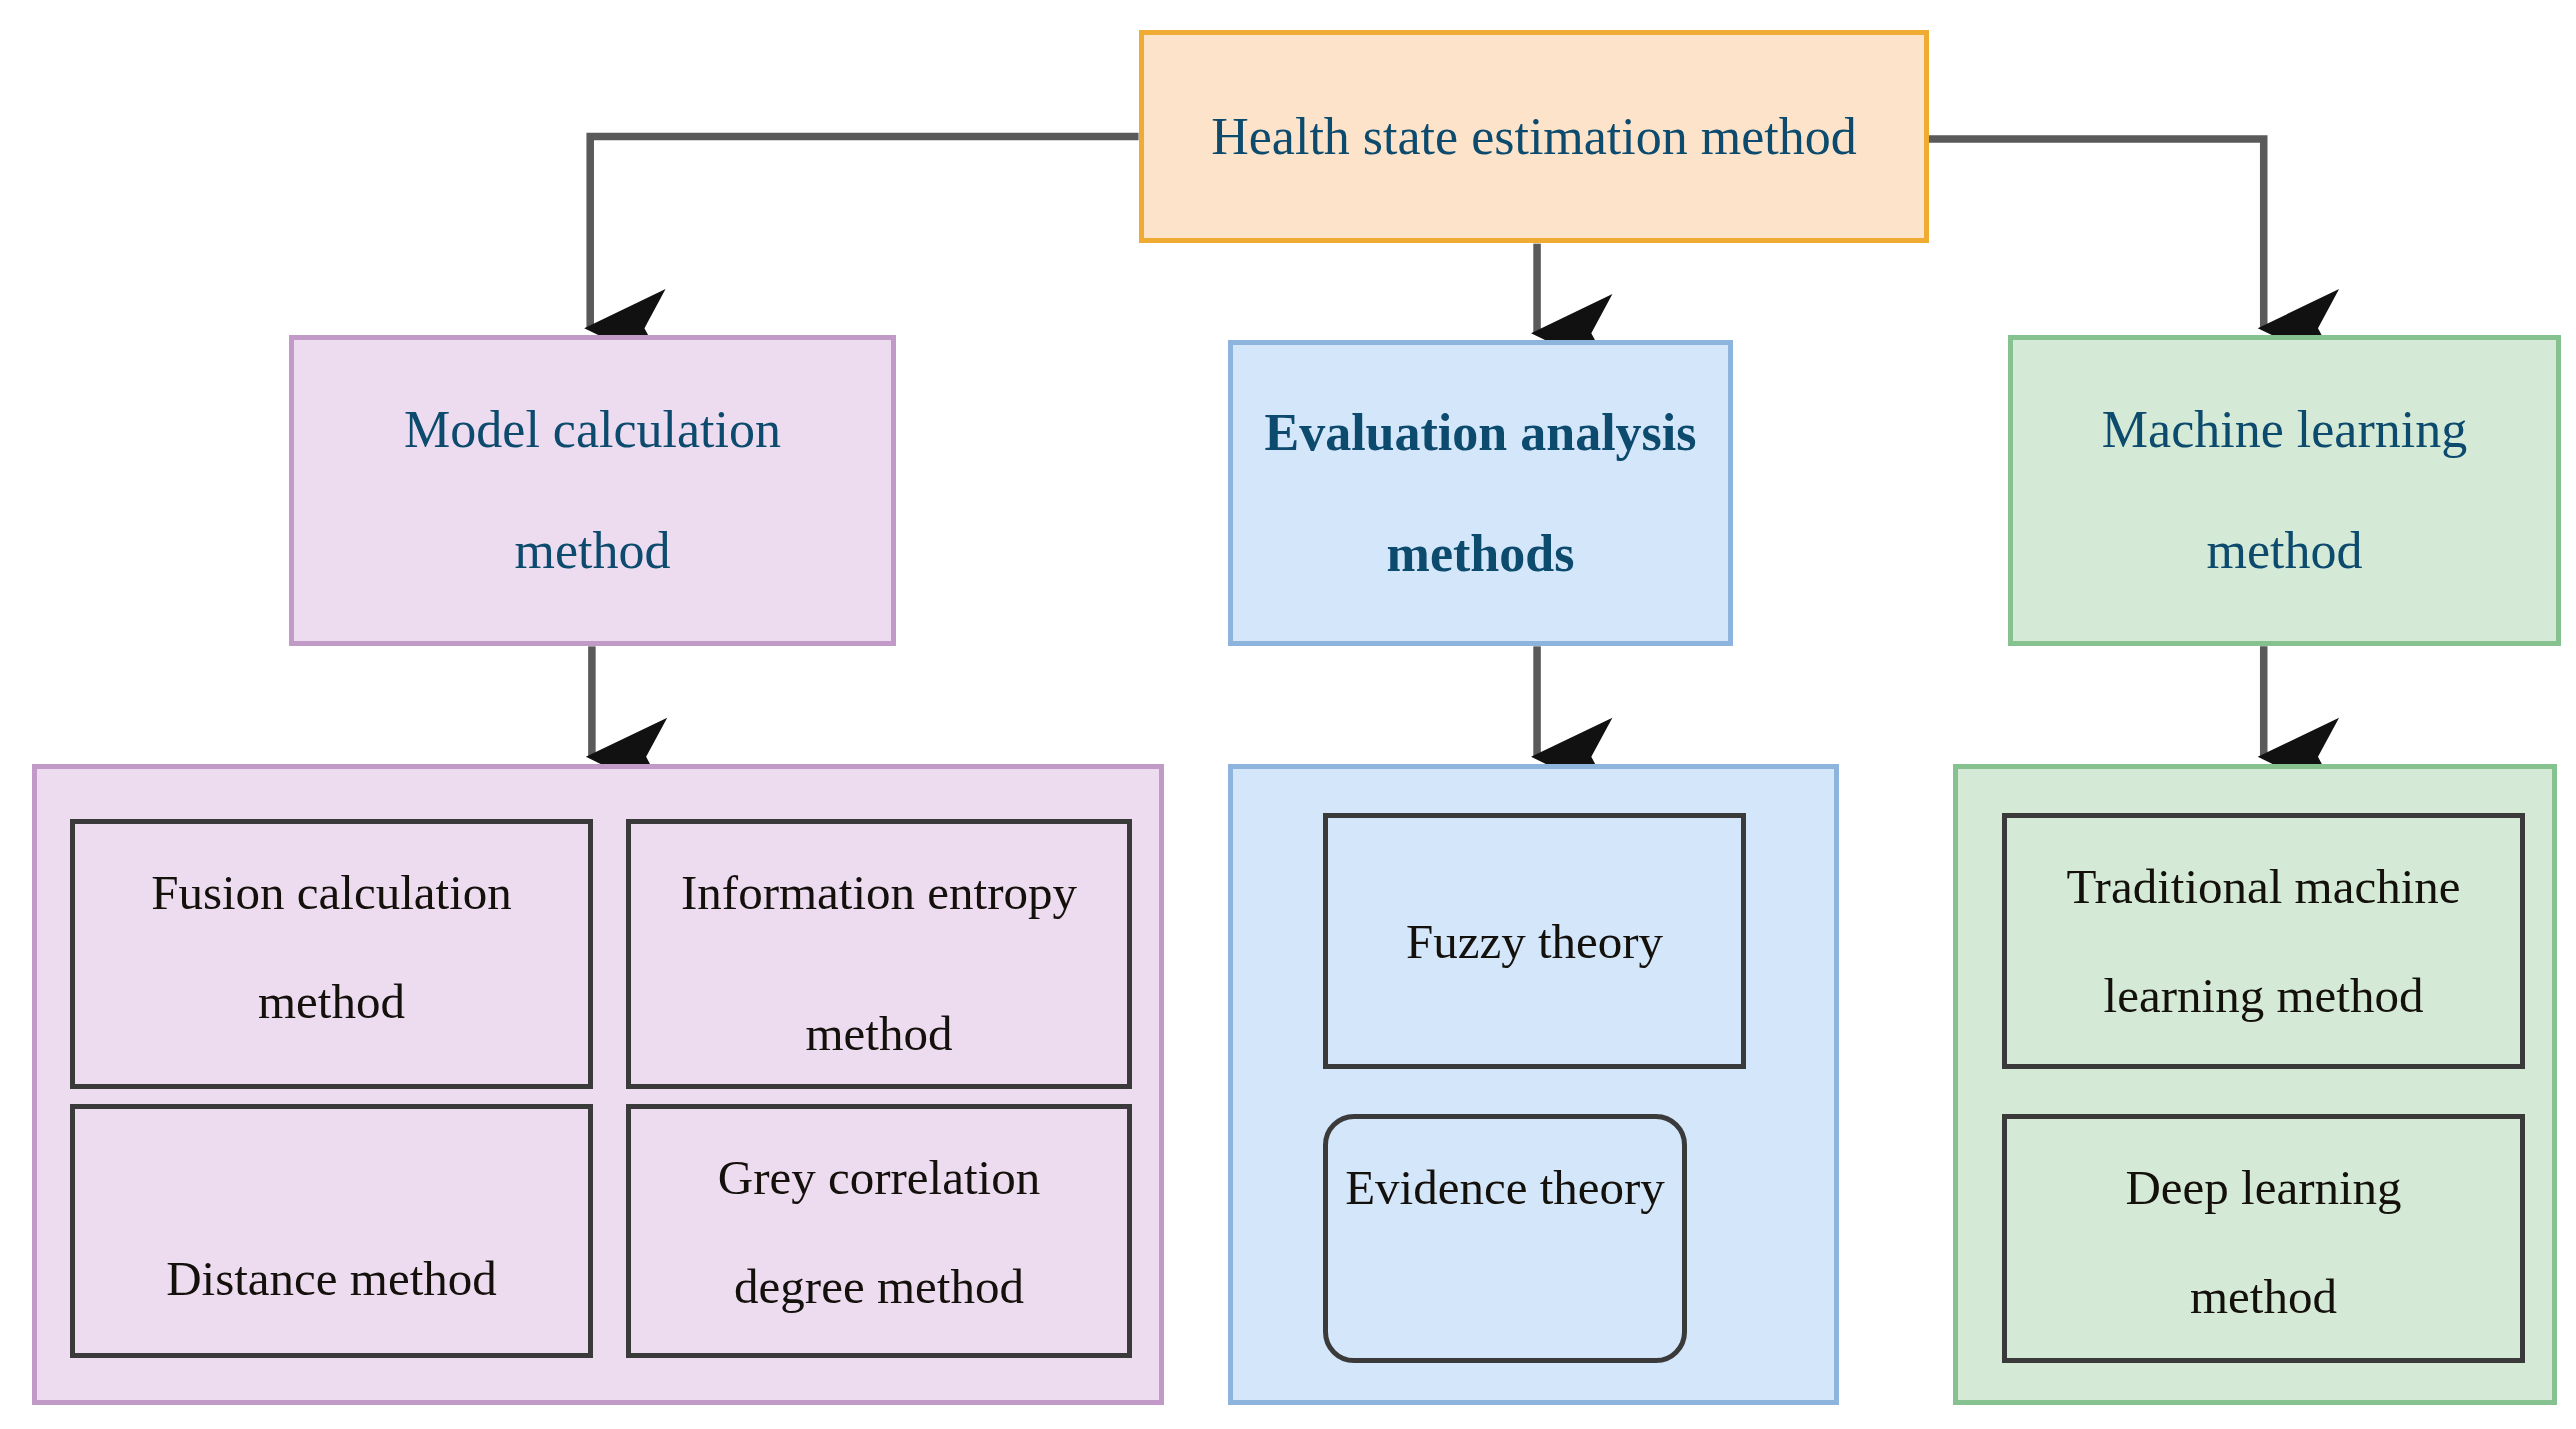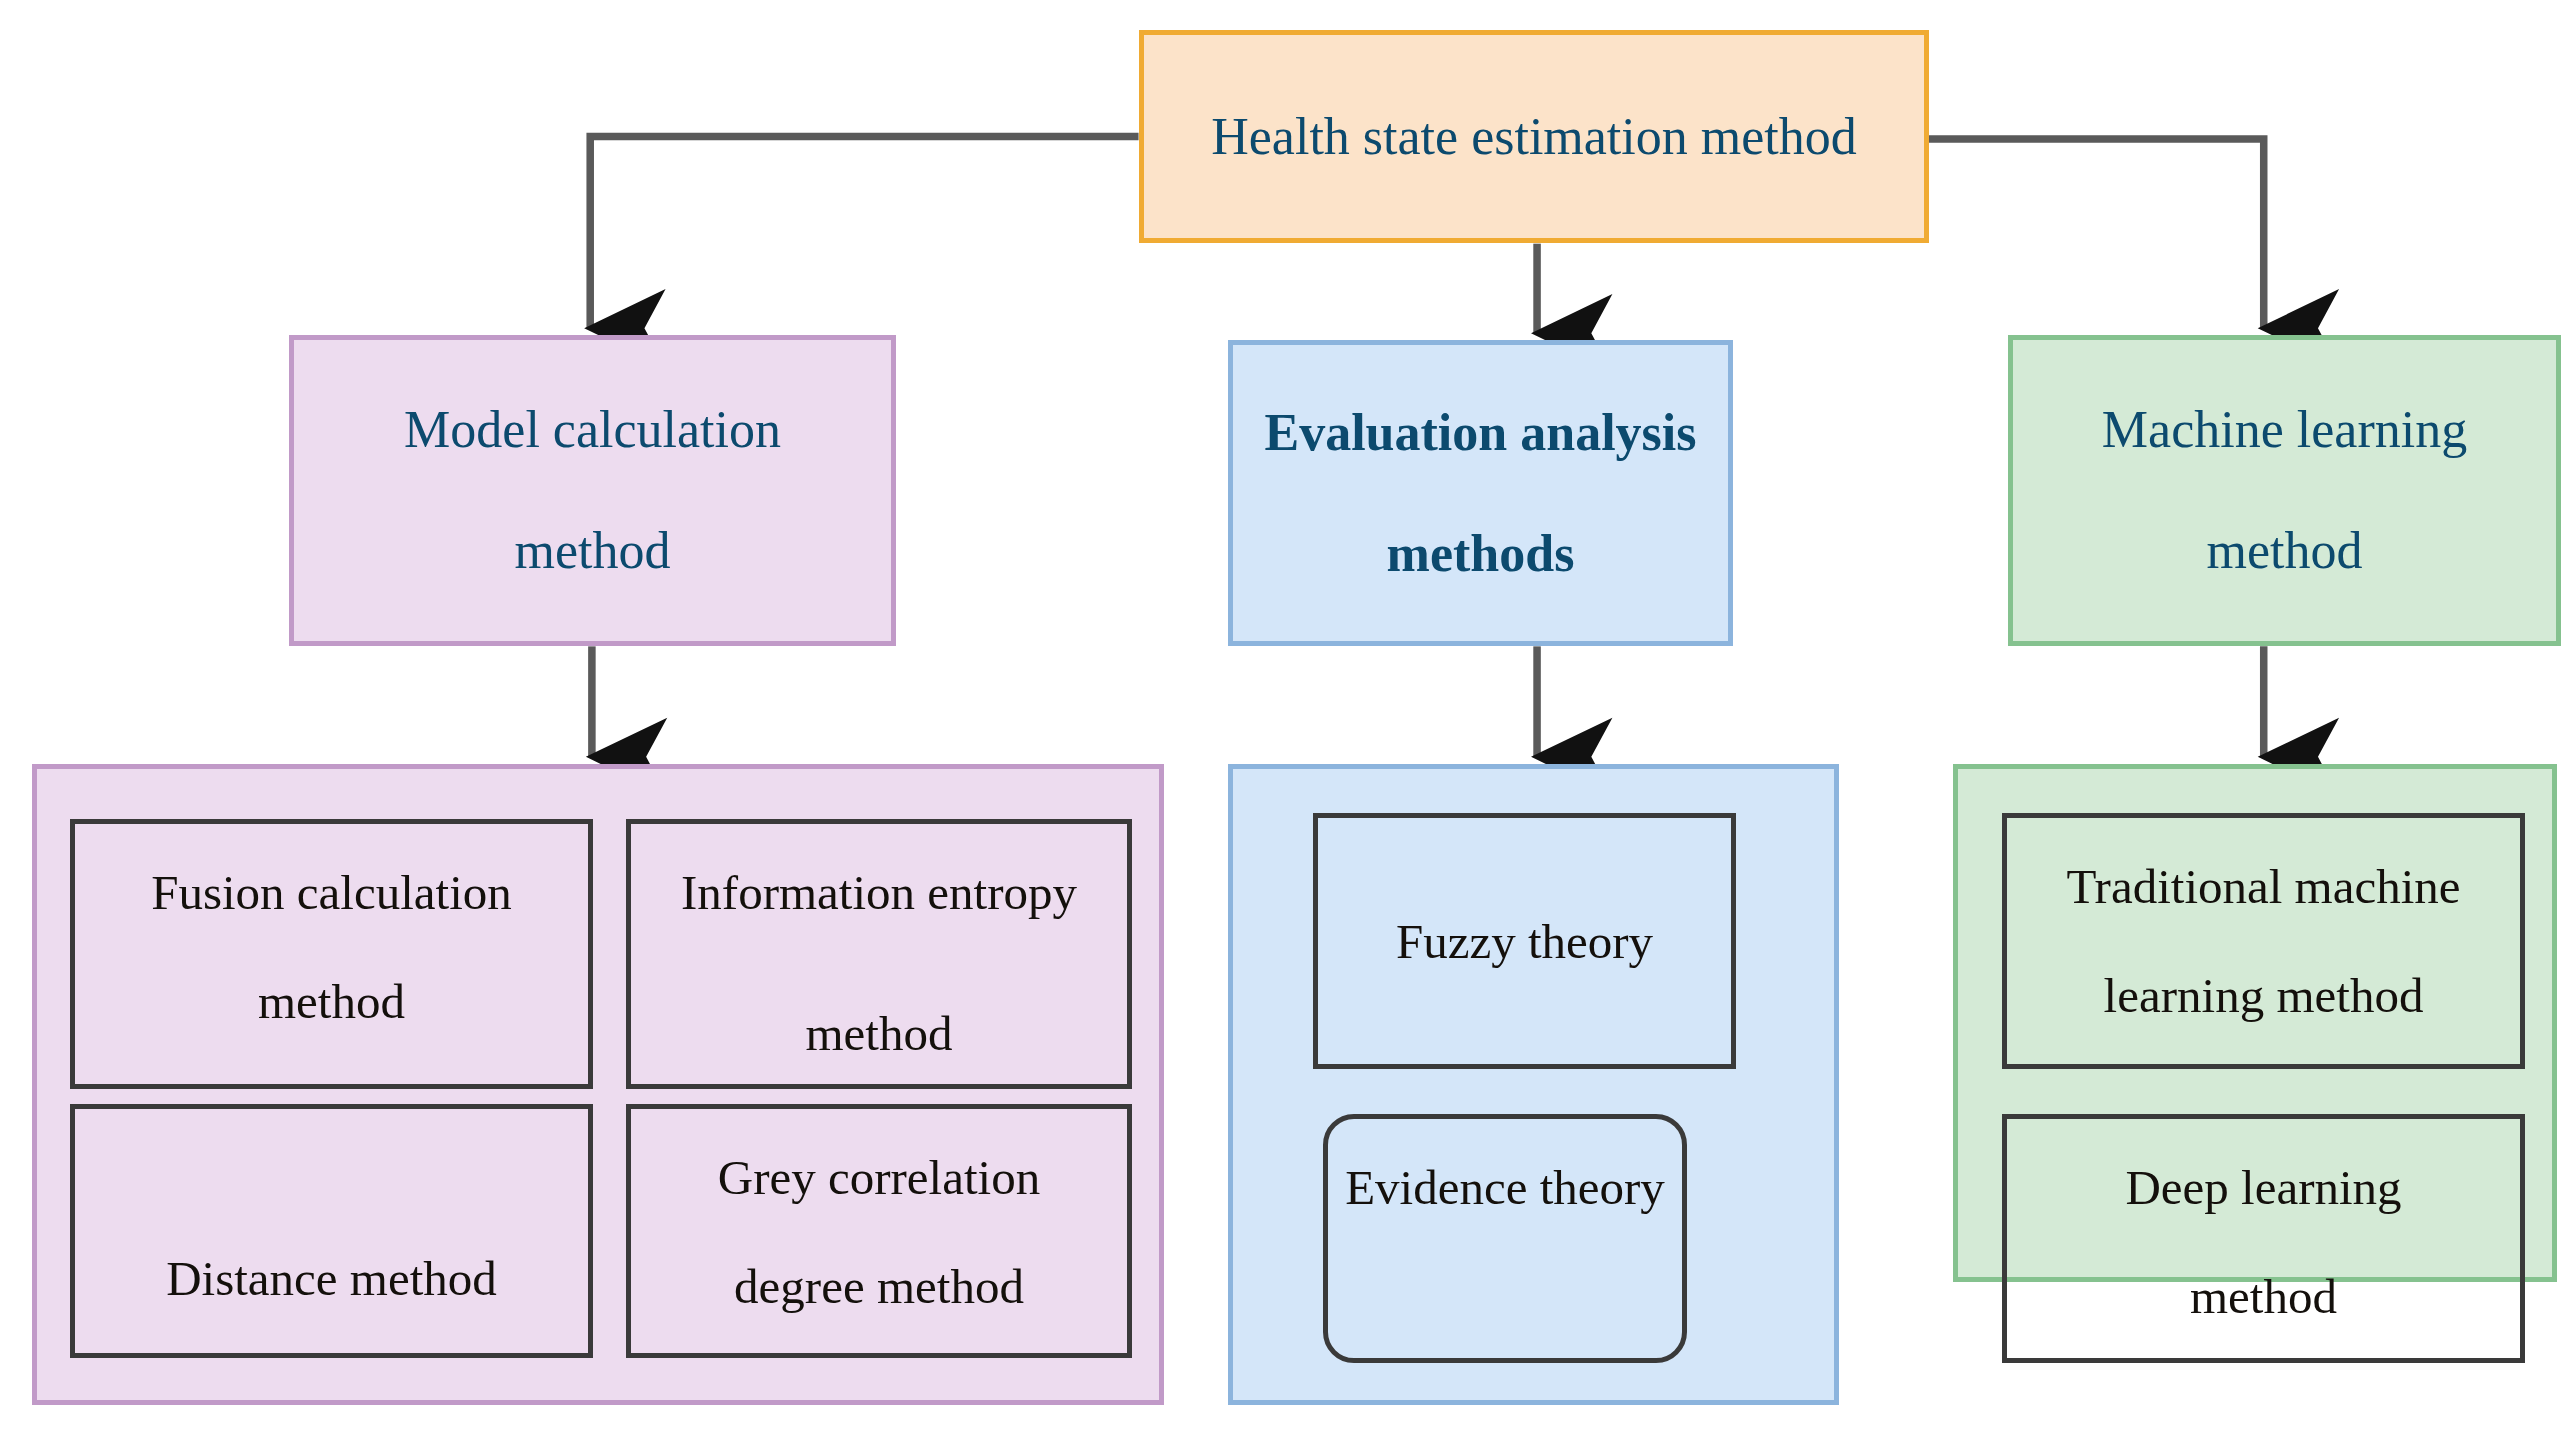--- a/index.html
+++ b/index.html
@@ -103,21 +103,21 @@
     top: 764px;
     width: 611px;
     height: 641px;
     background: #d4e6f9;
     border: 5.9px solid #8cb4dd;
   }
   .group-ml {
     left: 1953px;
     top: 764px;
     width: 604px;
-    height: 518px;
+    height: 641px;
     background: #d4ead6;
     border: 5.9px solid #85c28f;
   }
 
   
   .leaf {
     position: absolute;
     box-sizing: border-box;
     border: 5px solid #3a3a3a;
     display: flex;
@@ -136,21 +136,21 @@
   .leaf.pad-top { justify-content: flex-start; padding-top: 44px; }
   .leaf.pad-bot { justify-content: flex-end; padding-bottom: 50px; }
 
   
   .leaf-fusion   { left: 33px;  top: 50px;  width: 523px; height: 270px; }
   .leaf-entropy  { left: 589px; top: 50px;  width: 506px; height: 270px; gap: 32px; }
   .leaf-distance { left: 33px;  top: 335px; width: 523px; height: 254px; }
   .leaf-grey     { left: 589px; top: 335px; width: 506px; height: 254px; }
 
   
-  .leaf-fuzzy    { left: 80px; top: 44px;  width: 423px; height: 256px; text-align: center; }
+  .leaf-fuzzy    { left: 90px; top: 44px;  width: 423px; height: 256px; text-align: center; }
   .leaf-evidence { left: 90px; top: 345px; width: 364px; height: 249px; border-radius: 31px; }
 
   
   .leaf-trad     { left: 44px;  top: 44px;  width: 523px; height: 256px; }
   .leaf-deep     { left: 44px;  top: 345px; width: 523px; height: 249px; }
 </style>
 </head>
 <body>
 
 <div id="diagram">

